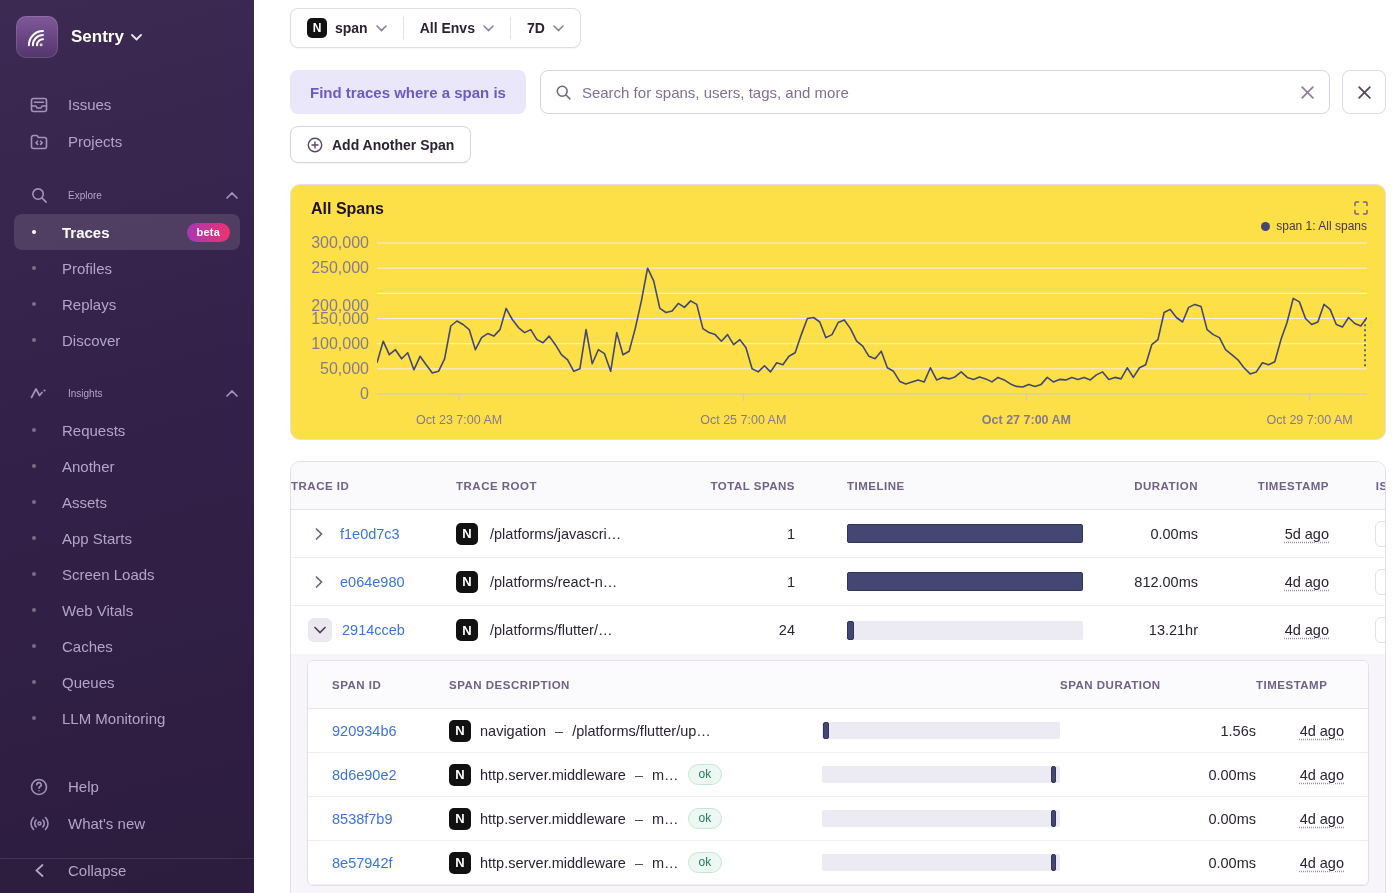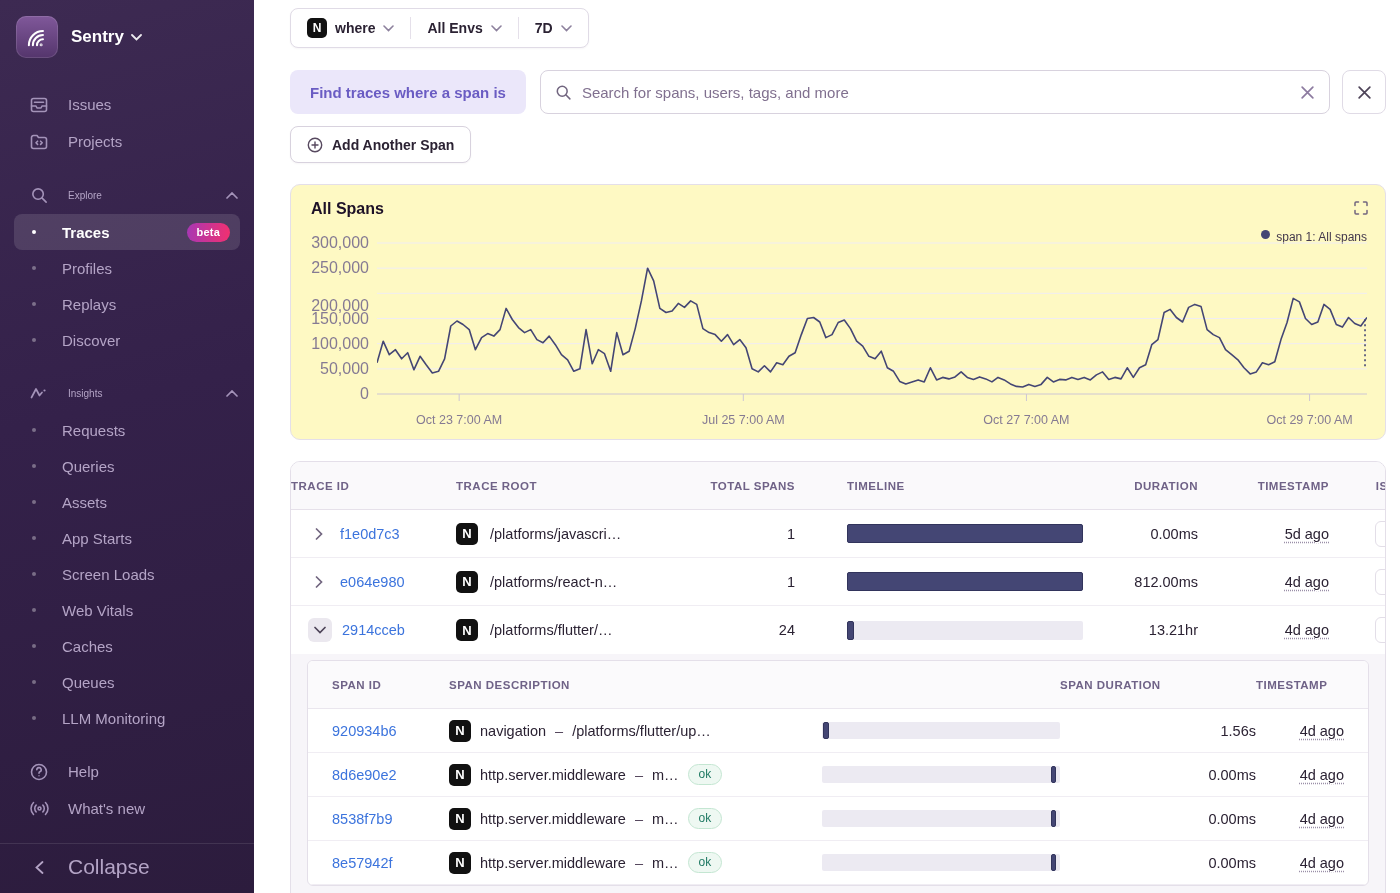--- a/index.html
+++ b/index.html
@@ -25,22 +25,22 @@
   .group-head .nav-ico { width:22px; display:flex; justify-content:center; margin-right:18px; color:#a493b9; }
   .group-head .grow { flex:1; }
   .sub-item { display:flex; align-items:center; height:36px; margin:0 14px; padding:0 10px 0 18px;
     font-size:15px; border-radius:8px; cursor:pointer; }
   .sub-item .dot { width:4px; height:4px; border-radius:50%; background:rgba(255,255,255,.35); margin-right:26px; }
   .sub-item.selected { background:rgba(255,255,255,.12); color:#fff; font-weight:bold; }
   .sub-item.selected .dot { background:#fff; }
   .badge-beta { margin-left:auto; font-size:11px; font-weight:bold; color:#fff; padding:3px 10px 4px;
     border-radius:20px; background:linear-gradient(95deg,#a737b4 0%,#f2306f 100%); letter-spacing:.2px; }
   .side-footer { margin-top:auto; padding-bottom:0; }
-  .collapse-row { border-top:1px solid rgba(255,255,255,.10); margin-top:16px; padding:11px 16px 14px 28px;
-    display:flex; align-items:center; font-size:21px; cursor:pointer; }
+  .collapse-row { border-top:1px solid rgba(255,255,255,.10); margin-top:16px; padding:3px 16px 14px 28px;
+    display:flex; align-items:center; font-size:15px; cursor:pointer; }
   .collapse-row .nav-ico { width:22px; display:flex; justify-content:center; margin-right:18px; }
 
   
   .main { flex:1; height:100%; background:#fff; padding:8px 14px 0 36px; position:relative; overflow:hidden; }
 
   .filter-bar { display:inline-flex; align-items:center; height:40px; border:1px solid #e0dbe6;
     border-radius:8px; background:#fff; box-shadow:0 1px 2px rgba(43,34,51,.04); }
   .filter-seg { display:flex; align-items:center; gap:8px; padding:0 16px; height:100%; font-size:14px;
     font-weight:bold; color:#2b2233; cursor:pointer; }
   .filter-div { width:1px; height:22px; background:#e5e0ea; }
@@ -57,25 +57,25 @@
     font-family:"Liberation Sans",sans-serif; background:transparent; }
   .search-box input::placeholder { color:#80708f; }
   .icon-btn-x { width:44px; height:44px; margin-left:12px; border:1px solid #e0dbe6; border-radius:8px;
     background:#fff; display:flex; align-items:center; justify-content:center; cursor:pointer; }
   .addspan-row { margin-top:12px; }
   .btn-add { display:inline-flex; align-items:center; gap:9px; height:37px; padding:0 16px;
     border:1px solid #d8d2de; border-radius:8px; background:#fff; font-size:14px; font-weight:bold;
     color:#2b2233; cursor:pointer; box-shadow:0 1px 2px rgba(43,34,51,.04); }
 
   
-  .chart-card { margin-top:21px; border:1px solid #e4dfe9; border-radius:10px; height:256px; position:relative; background:#fef9c3; }
+  .chart-card { margin-top:21px; border:1px solid #e4dfe9; border-radius:10px; height:256px; position:relative; background:#fde047; }
   .chart-title { position:absolute; left:20px; top:15px; font-size:16px; font-weight:bold; color:#1d1127; }
   .fullscreen-btn { position:absolute; right:16px; top:15px; color:#71657f; cursor:pointer; }
-  .chart-legend { position:absolute; right:18px; top:45px; font-size:12px; color:#43384c;
-    display:flex; align-items:flex-start; gap:6px; }
+  .chart-legend { position:absolute; right:18px; top:34px; font-size:12px; color:#43384c;
+    display:flex; align-items:center; gap:6px; }
   .legend-dot { width:9px; height:9px; border-radius:50%; }
   .chart-area { position:absolute; left:0; right:18px; top:54px; bottom:0; }
   .chart-yaxis { position:absolute; left:0; top:0; width:78px; height:170px; }
   .chart-yaxis div { position:absolute; right:0; font-size:16px; color:#857a93; transform:translateY(-50%); }
   .chart-plot { position:absolute; left:86px; right:0; top:0; height:170px; }
   .chart-plot svg { width:100%; height:170px; display:block; }
   .chart-xaxis { position:absolute; left:86px; right:0; top:172px; height:20px; }
   .chart-xaxis div { position:absolute; top:2px; transform:translateX(-50%); font-size:12.5px; color:#857a93; white-space:nowrap; }
 
   
@@ -213,21 +213,21 @@
         <svg width="12" height="7" viewBox="0 0 12 7" fill="none" stroke="#a493b9" stroke-width="1.7" stroke-linecap="round">
             <path d="M1 6 L6 1 L11 6"></path>
           </svg>
       </div>
       <div class="sub-item">
           <span class="dot"></span>
           <span>Requests</span>
         </div>
       <div class="sub-item">
           <span class="dot"></span>
-          <span>Queries</span>
+          <span>Another</span>
         </div>
       <div class="sub-item">
           <span class="dot"></span>
           <span>Assets</span>
         </div>
       <div class="sub-item">
           <span class="dot"></span>
           <span>App Starts</span>
         </div>
       <div class="sub-item">
@@ -285,21 +285,21 @@
       </div>
     </div>
   </div>
 
   <div class="main">
 
     
     <div class="filter-bar">
       <div class="filter-seg">
         <span class="next-tile">N</span>
-        <span>where</span>
+        <span>span</span>
         <span class="chev">
             <svg width="11" height="7" viewBox="0 0 11 7" fill="none" stroke="currentColor" stroke-width="1.6" stroke-linecap="round">
               <path d="M1 1 L5.5 5.5 L10 1"></path>
             </svg>
           </span>
       </div>
       <div class="filter-div"></div>
       <div class="filter-seg">
         <span>All Envs</span>
         <span class="chev">
@@ -386,22 +386,22 @@
               <line x1="82.41900000000001" y1="155" x2="82.41900000000001" y2="162" stroke="#cdc6d4" vector-effect="non-scaling-stroke"></line>
               <line x1="367.40999999999997" y1="155" x2="367.40999999999997" y2="162" stroke="#cdc6d4" vector-effect="non-scaling-stroke"></line>
               <line x1="651.408" y1="155" x2="651.408" y2="162" stroke="#cdc6d4" vector-effect="non-scaling-stroke"></line>
               <line x1="935.406" y1="155" x2="935.406" y2="162" stroke="#cdc6d4" vector-effect="non-scaling-stroke"></line>
               <polyline points="0.0,123.8 6.2,102.2 12.3,115.7 18.5,110.7 24.7,119.8 30.8,113.7 37.0,130.8 43.2,117.3 49.3,125.8 55.5,133.9 61.7,132.3 67.8,119.8 74.0,87.0 80.2,82.0 86.3,85.5 92.5,90.6 98.7,110.7 104.9,98.6 111.0,94.6 117.2,97.1 123.4,90.6 129.5,69.4 135.7,80.5 141.9,88.6 148.0,93.6 154.2,90.6 160.4,100.6 166.5,103.7 172.7,97.1 178.9,105.7 185.0,115.7 191.2,120.8 197.4,132.3 203.5,129.8 209.7,90.6 215.9,124.8 222.0,110.7 228.2,114.7 234.4,132.3 240.5,93.6 246.7,115.7 252.9,112.2 259.0,89.6 265.2,61.9 271.4,29.2 277.5,41.8 283.7,69.4 289.9,73.5 296.0,72.0 302.2,64.4 308.4,68.4 314.6,61.9 320.7,65.4 326.9,89.6 333.1,93.6 339.2,95.6 345.4,102.2 351.6,95.6 357.7,105.7 363.9,100.6 370.1,108.7 376.2,129.8 382.4,132.9 388.6,126.8 394.7,132.9 400.9,123.8 407.1,125.8 413.2,117.3 419.4,113.7 425.6,95.6 431.7,79.5 437.9,78.5 444.1,83.0 450.2,98.6 456.4,95.6 462.6,83.5 468.7,81.0 474.9,89.6 481.1,102.2 487.2,107.2 493.4,117.3 499.6,119.8 505.8,112.2 511.9,128.8 518.1,132.3 524.3,142.4 530.4,144.9 536.6,142.9 542.8,140.9 548.9,142.9 555.1,128.8 561.3,140.9 567.4,138.4 573.6,139.9 579.8,137.9 585.9,132.9 592.1,138.4 598.3,140.4 604.4,137.9 610.6,139.9 616.8,142.9 622.9,138.4 629.1,140.9 635.3,144.9 641.4,147.4 647.6,148.0 653.8,145.4 659.9,147.4 666.1,145.4 672.3,138.4 678.4,142.9 684.6,140.4 690.8,140.9 697.0,138.4 703.1,140.4 709.3,138.4 715.5,140.9 721.6,135.9 727.8,132.9 734.0,140.4 740.1,138.4 746.3,139.9 752.5,128.8 758.6,138.4 764.8,128.8 771.0,125.8 777.1,105.7 783.3,100.6 789.5,73.5 795.6,70.4 801.8,78.5 808.0,83.0 814.1,68.4 820.3,65.4 826.5,67.4 832.6,90.6 838.8,95.6 845.0,98.6 851.1,110.7 857.3,115.7 863.5,120.8 869.6,128.8 875.8,134.9 882.0,132.9 888.1,123.8 894.3,125.8 900.5,122.8 906.7,100.6 912.8,83.5 919.0,59.4 925.2,62.9 931.3,79.5 937.5,85.5 943.7,83.0 949.8,65.4 956.0,70.4 962.2,85.5 968.3,88.1 974.5,78.5 980.7,84.5 986.8,87.0 993.0,78.5" fill="none" stroke="#444674" stroke-width="1.6" stroke-linejoin="round" vector-effect="non-scaling-stroke"></polyline>
               <line x1="991.014" y1="127.31666666666666" x2="991.014" y2="79.5" stroke="#444674" vector-effect="non-scaling-stroke" stroke-dasharray="2 3" stroke-width="1.6"></line>
             </svg>
         </div>
         <div class="chart-xaxis">
             <div style="left: 8.3%;">Oct 23 7:00 AM</div>
-            <div style="left: 37%;">Jul 25 7:00 AM</div>
-            <div style="left: 65.6%;">Oct 27 7:00 AM</div>
+            <div style="left: 37%;">Oct 25 7:00 AM</div>
+            <div style="left: 65.6%; font-weight: bold;">Oct 27 7:00 AM</div>
             <div style="left: 94.2%;">Oct 29 7:00 AM</div>
           </div>
       </div>
     </div>
 
     
     <div class="table-card">
       <div class="t-grid t-head">
         <div class="th-left">TRACE ID</div>
         <div>TRACE ROOT</div>

